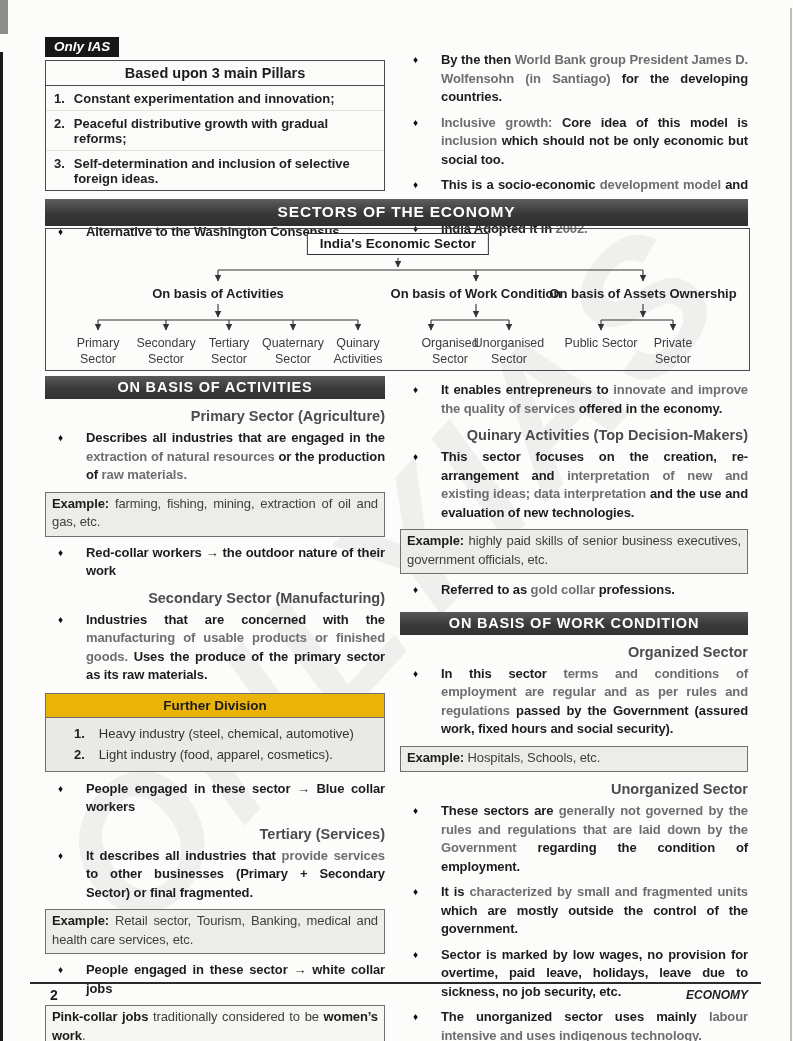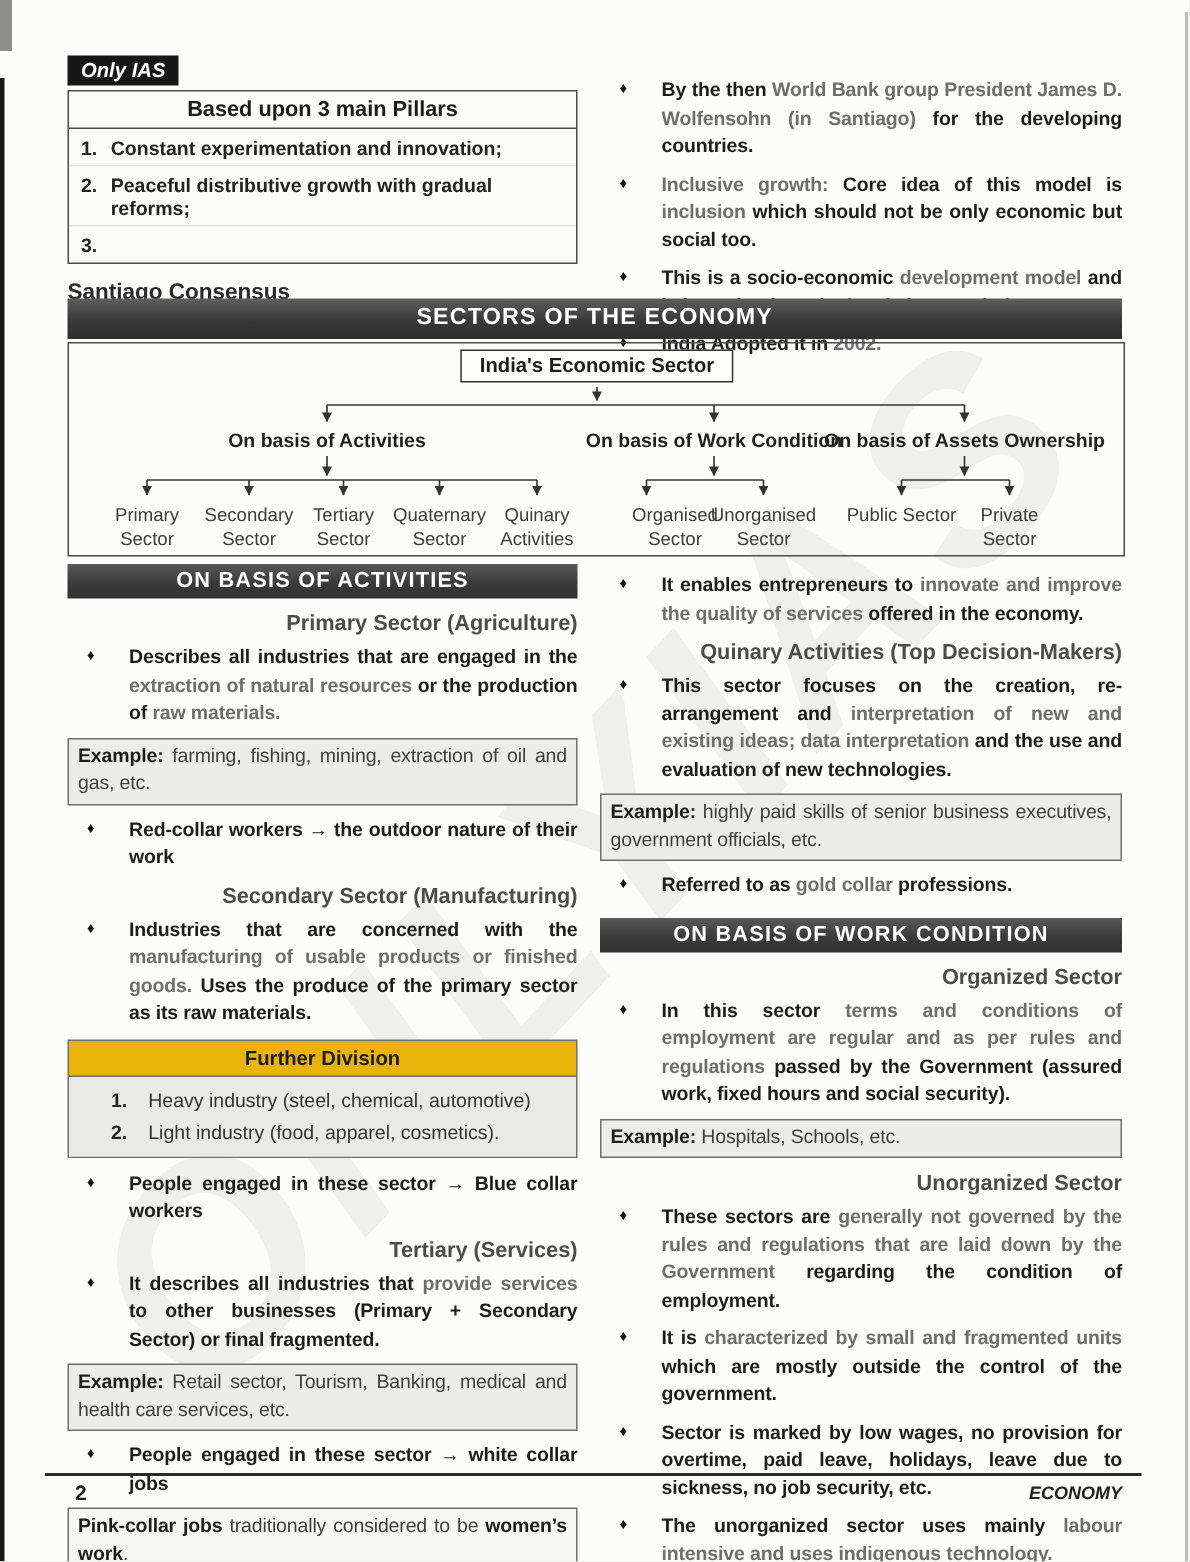--- a/index.html
+++ b/index.html
@@ -91,20 +91,21 @@
       <div class="prow">
         <span class="pn">1.</span>
         <span>Constant experimentation and innovation;</span>
       </div>
       <div class="prow">
         <span class="pn">2.</span>
         <span>Peaceful distributive growth with gradual reforms;</span>
       </div>
       <div class="prow">
         <span class="pn">3.</span>
+        <span>Self-determination and inclusion of selective foreign ideas.</span>
       </div>
     </div>
     <div class="h2">Santiago Consensus</div>
     <div class="bullet">
       <span class="dm"></span>
       <div class="tx rich"><span class="t-k">Alternative to the Washington Consensus.</span></div>
     </div>
   </div>
 
   <div class="z topR">

